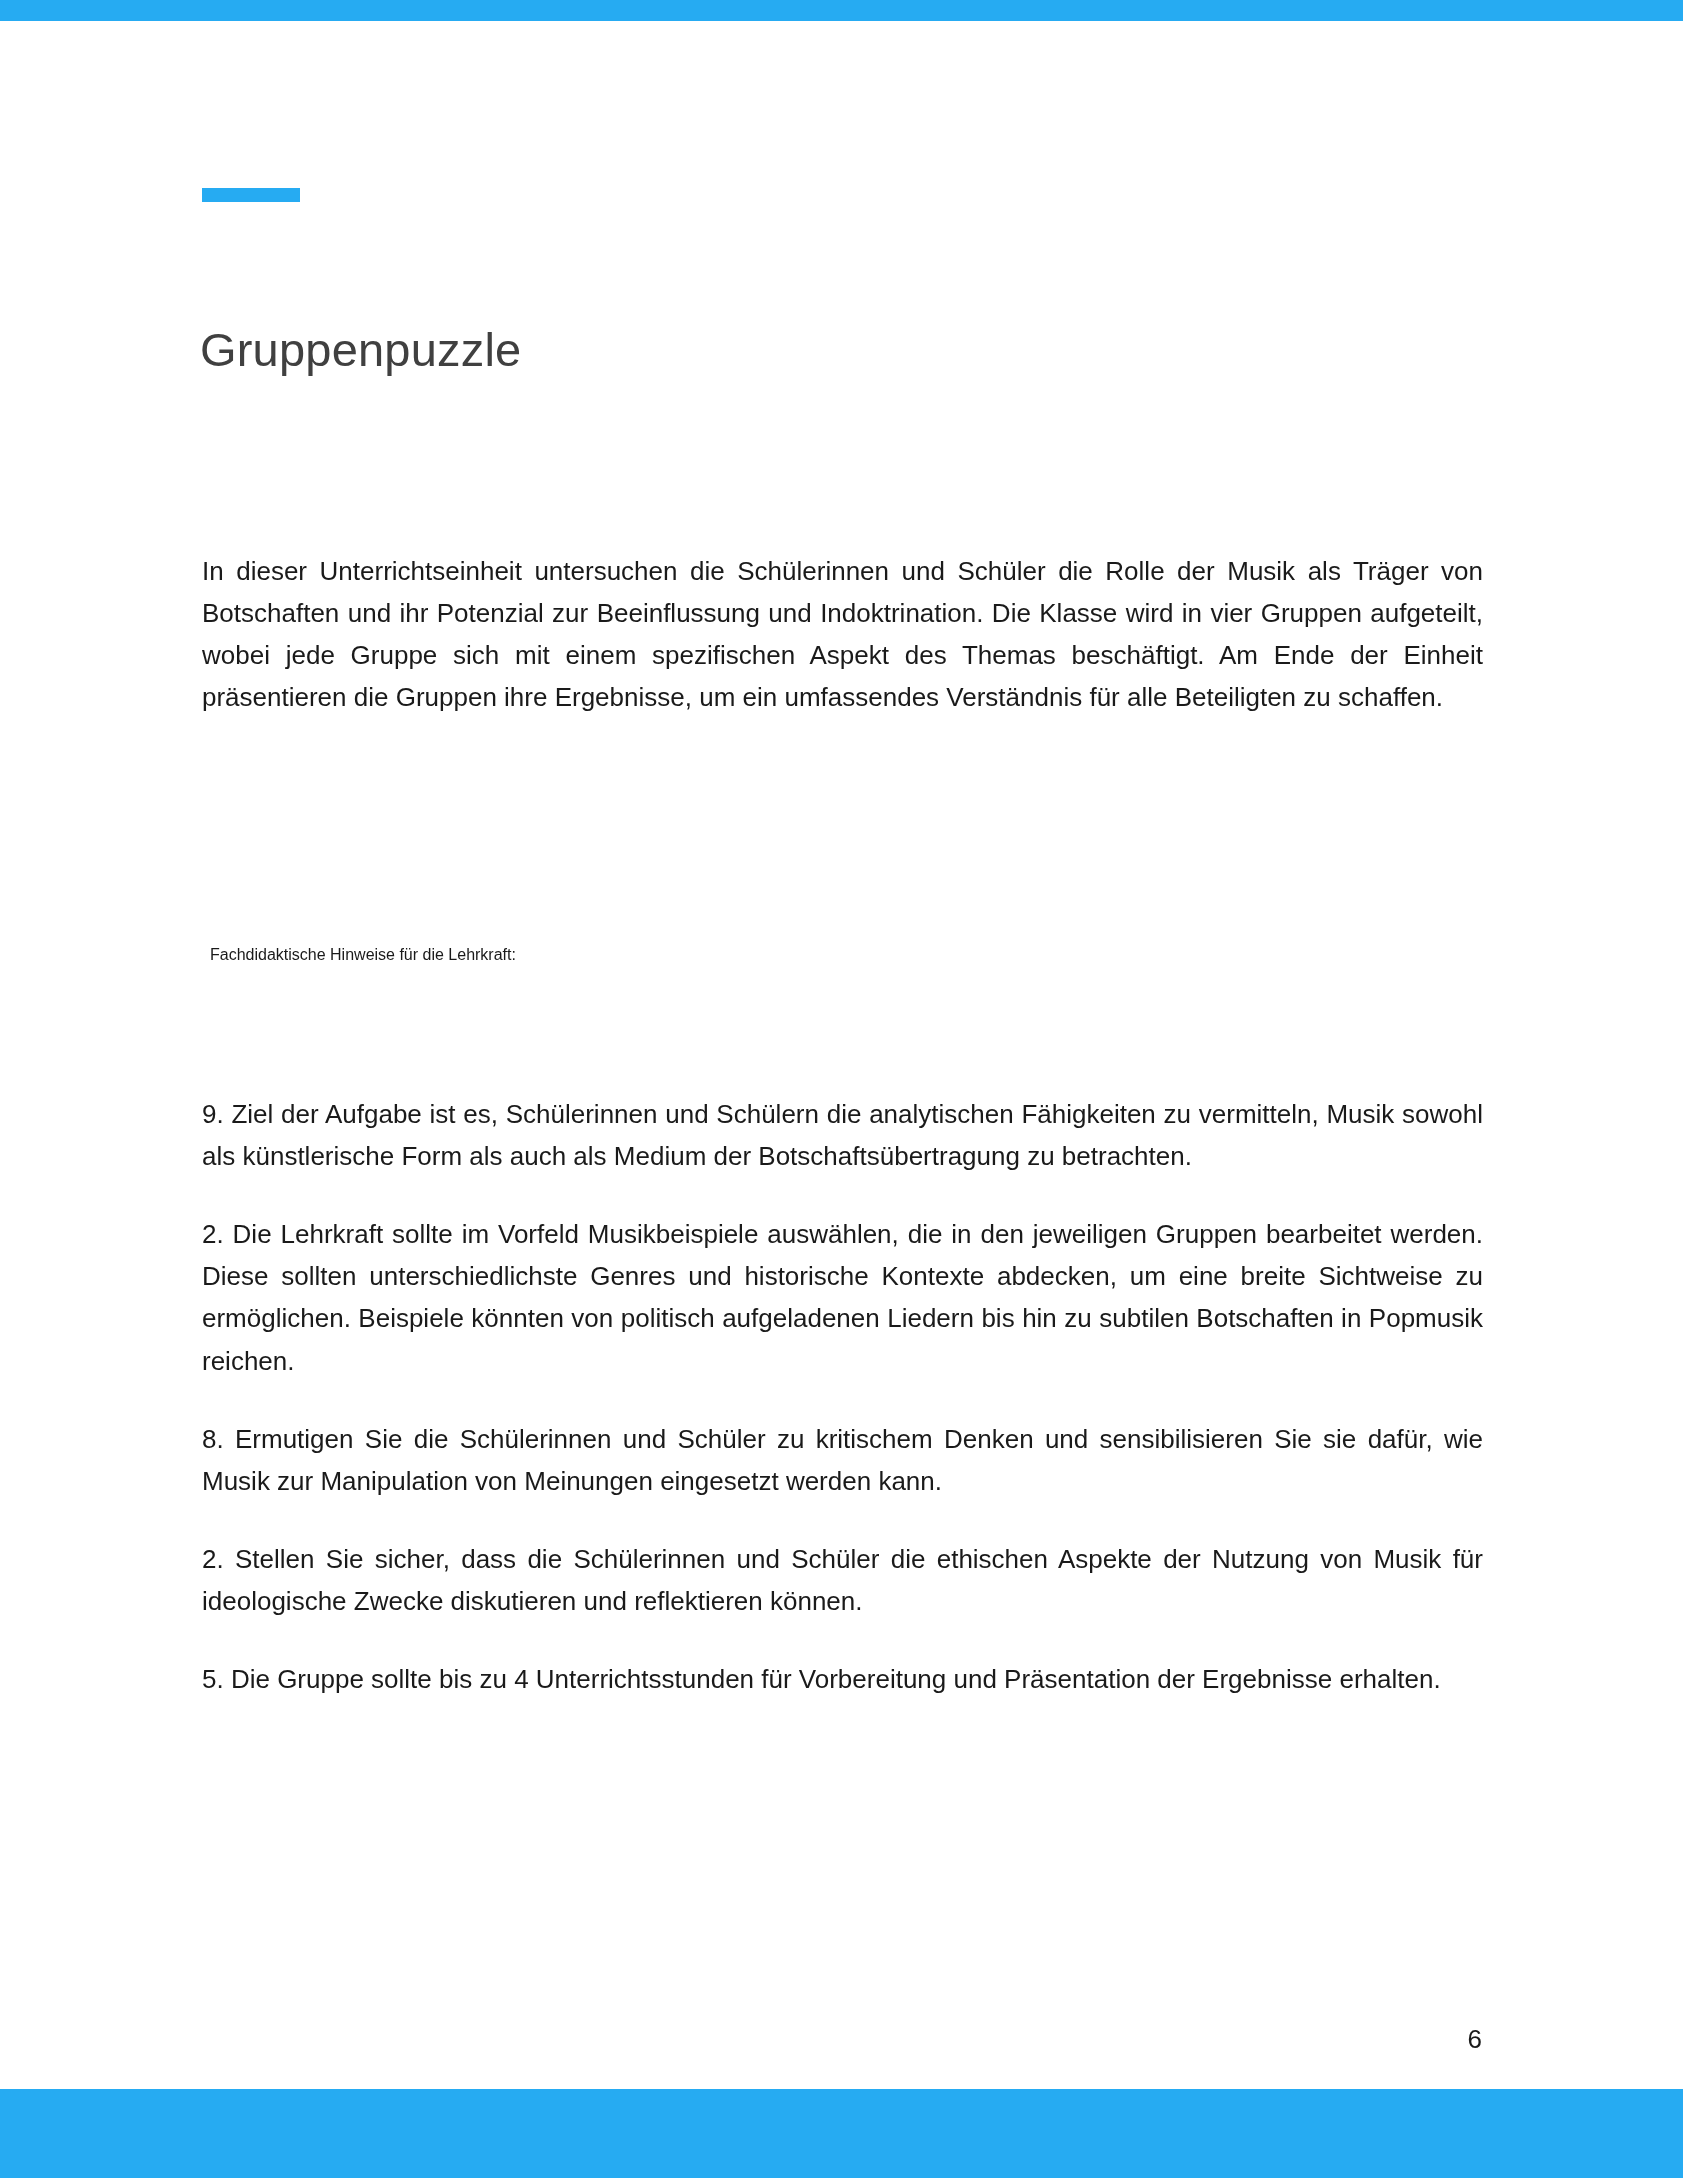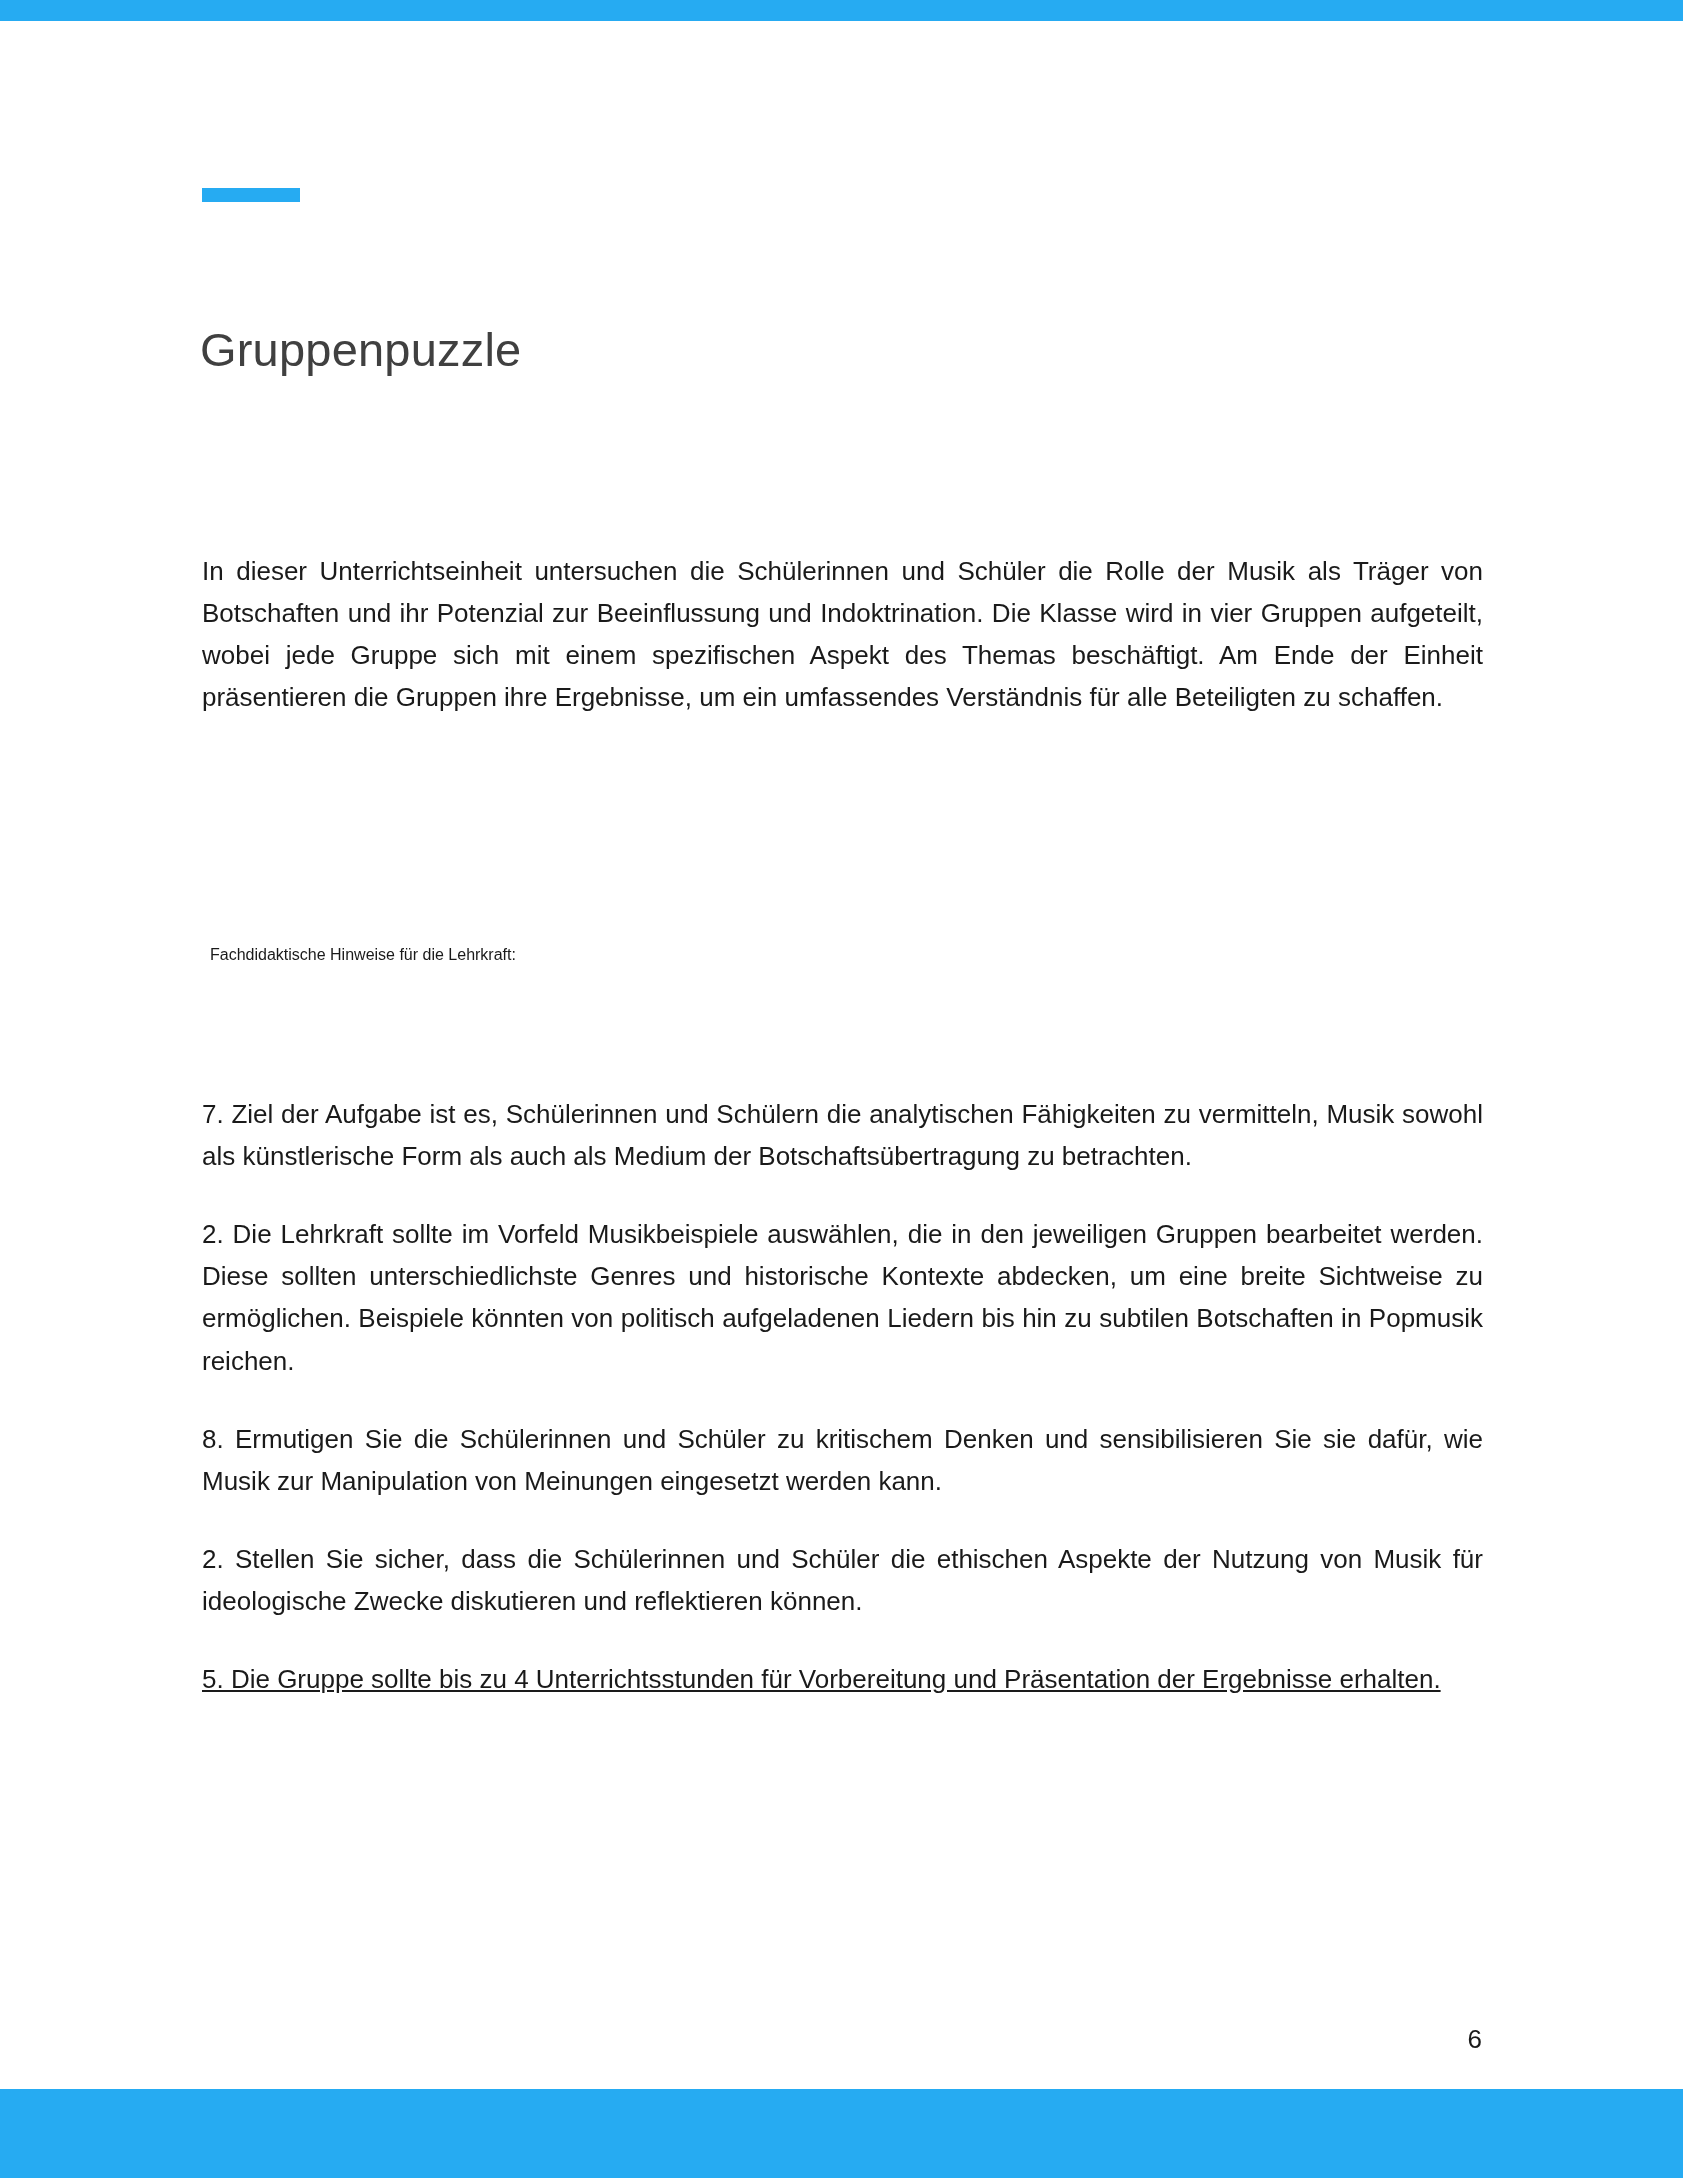--- a/index.html
+++ b/index.html
@@ -104,21 +104,21 @@
     font-size: 26px;
     line-height: 1.62;
     color: #1a1a1a;
     text-align: justify;
     text-justify: inter-word;
   }
 
   .note-item {
     margin: 0 0 36px 0;
   }
-  .note-item:last-child { margin-bottom: 12px; text-decoration: underline; }
+  .note-item:last-child { margin-bottom: 12px; }
 
   .page-number {
     position: absolute;
     left: 0;
     top: 2024px;
     width: 1482px;
     text-align: right;
     font-size: 26px;
     color: #1a1a1a;
     line-height: 1.2;
@@ -136,21 +136,21 @@
   <h1 class="page-title">Gruppenpuzzle</h1>
 
 
   <div class="body-block" id="intro-paragraph">
     <p>In dieser Unterrichtseinheit untersuchen die Schülerinnen und Schüler die Rolle der Musik als Träger von Botschaften und ihr Potenzial zur Beeinflussung und Indoktrination. Die Klasse wird in vier Gruppen aufgeteilt, wobei jede Gruppe sich mit einem spezifischen Aspekt des Themas beschäftigt. Am Ende der Einheit präsentieren die Gruppen ihre Ergebnisse, um ein umfassendes Verständnis für alle Beteiligten zu schaffen.</p>
   </div>
 
   <div class="subhead">Fachdidaktische Hinweise für die Lehrkraft:</div>
 
   <div class="notes-list">
-    <p class="note-item">7. Ziel der Aufgabe ist es, Schülerinnen und Schülern die analytischen Fähigkeiten zu vermitteln, Musik sowohl als künstlerische Form als auch als Medium der Botschaftsübertragung zu betrachten.</p>
+    <p class="note-item">9. Ziel der Aufgabe ist es, Schülerinnen und Schülern die analytischen Fähigkeiten zu vermitteln, Musik sowohl als künstlerische Form als auch als Medium der Botschaftsübertragung zu betrachten.</p>
     <p class="note-item">2. Die Lehrkraft sollte im Vorfeld Musikbeispiele auswählen, die in den jeweiligen Gruppen bearbeitet werden. Diese sollten unterschiedlichste Genres und historische Kontexte abdecken, um eine breite Sichtweise zu ermöglichen. Beispiele könnten von politisch aufgeladenen Liedern bis hin zu subtilen Botschaften in Popmusik reichen.</p>
     <p class="note-item">8. Ermutigen Sie die Schülerinnen und Schüler zu kritischem Denken und sensibilisieren Sie sie dafür, wie Musik zur Manipulation von Meinungen eingesetzt werden kann.</p>
     <p class="note-item">2. Stellen Sie sicher, dass die Schülerinnen und Schüler die ethischen Aspekte der Nutzung von Musik für ideologische Zwecke diskutieren und reflektieren können.</p>
     <p class="note-item">5. Die Gruppe sollte bis zu 4 Unterrichtsstunden für Vorbereitung und Präsentation der Ergebnisse erhalten.</p>
   </div>
 
   <div class="page-number">6</div>
 
   <div class="bottom-bar"></div>
 

